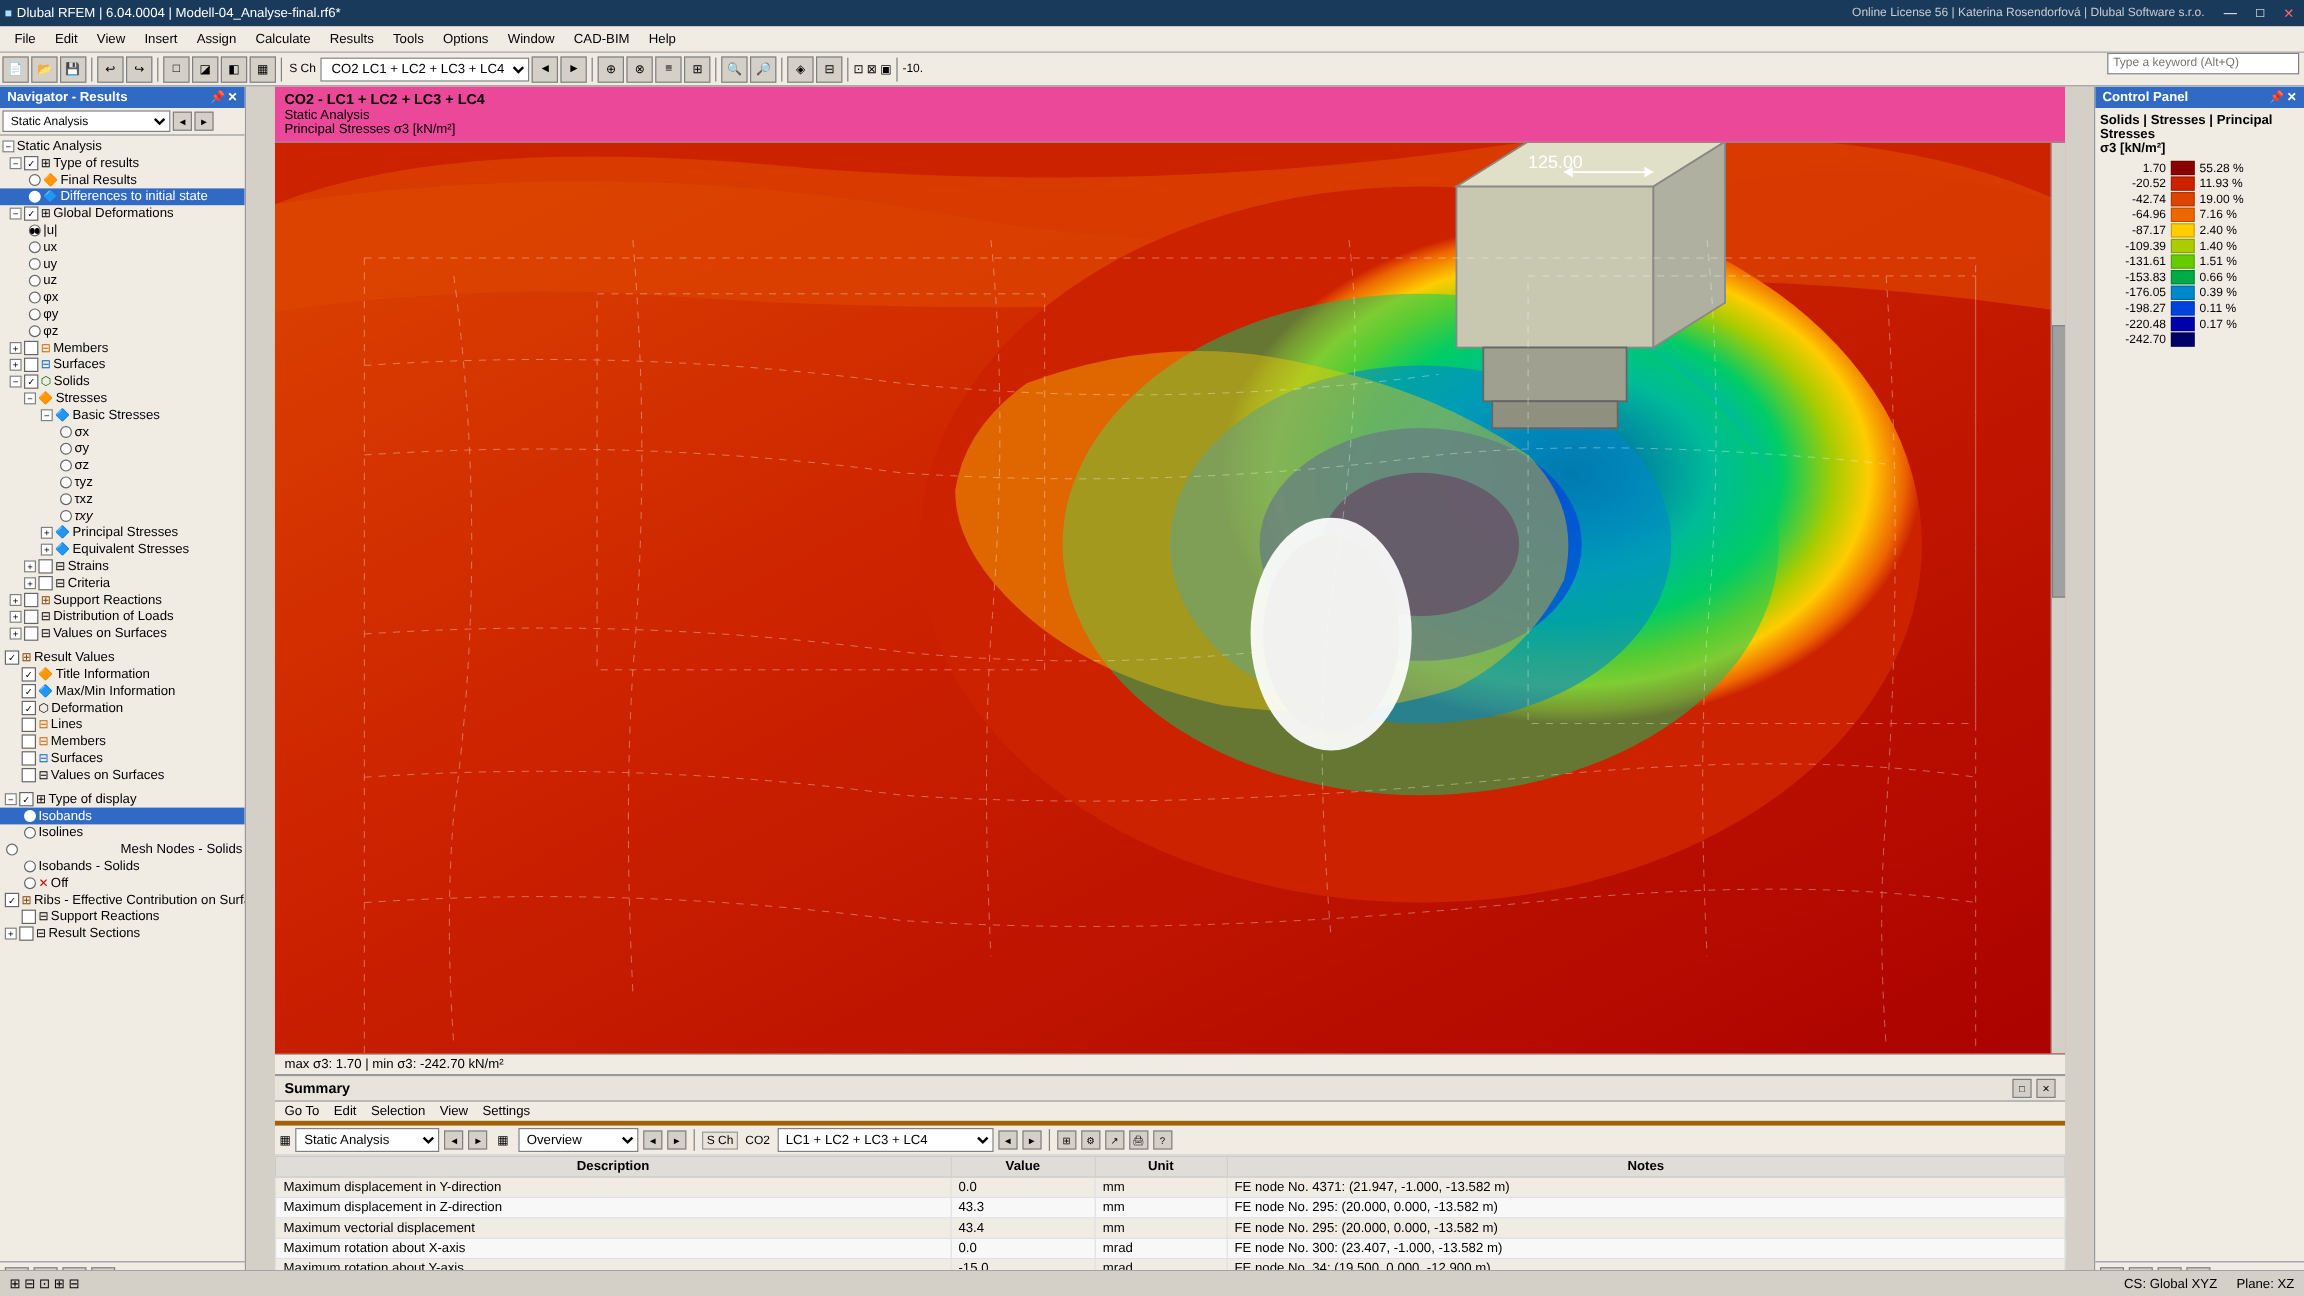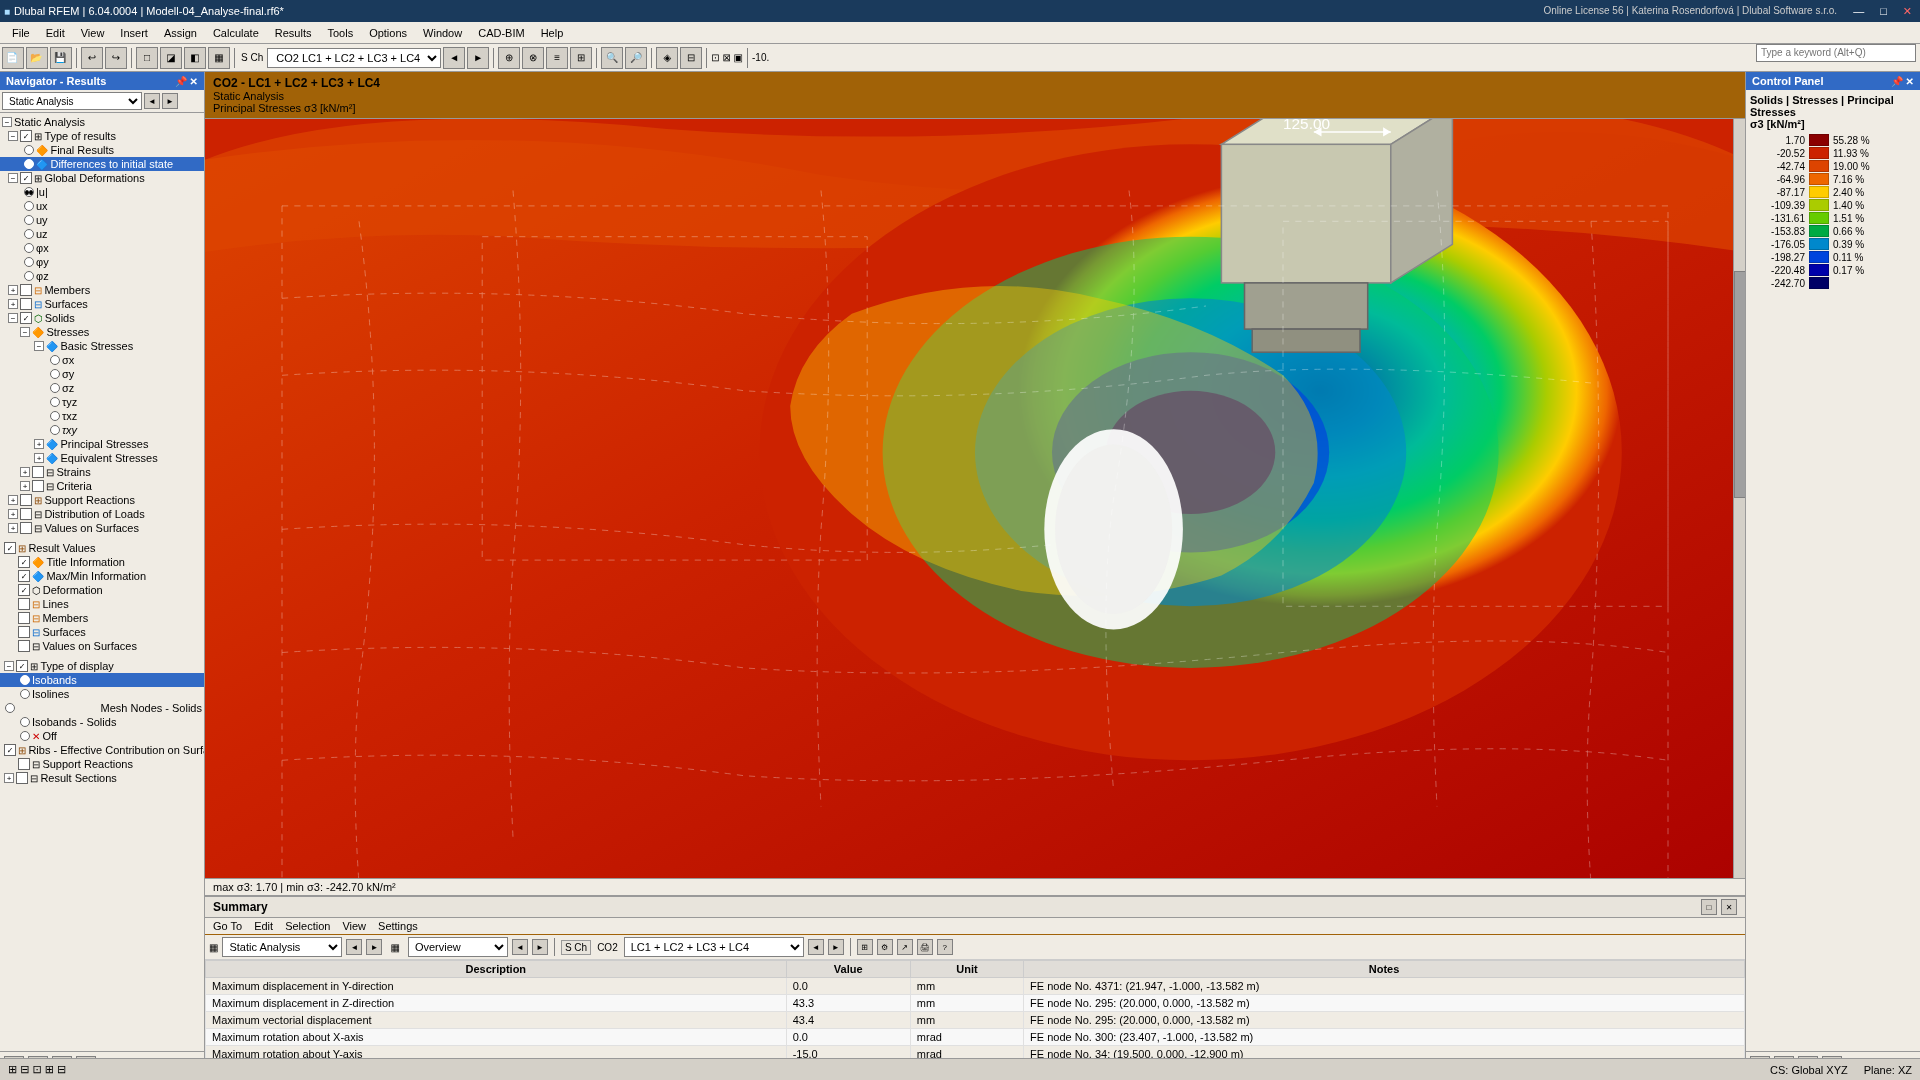--- a/index.html
+++ b/index.html
@@ -15,21 +15,21 @@
     .menu-bar { background: #f0ece4; height: 22px; display: flex; align-items: center; padding: 0 4px; border-bottom: 1px solid #999; }
     .menu-item { padding: 2px 8px; cursor: pointer; font-size: 11px; }
 
     
     .toolbar { background: #f0ece4; height: 28px; display: flex; align-items: center; padding: 0 2px; border-bottom: 1px solid #999; gap: 2px; flex-wrap: wrap; }
     .toolbar-btn { width: 22px; height: 22px; background: #d4d0c8; border: 1px solid #808080; display: flex; align-items: center; justify-content: center; cursor: pointer; font-size: 10px; }
     .toolbar-sep { width: 1px; height: 20px; background: #808080; margin: 0 2px; }
     .toolbar-combo { height: 20px; background: #fff; border: 1px solid #808080; padding: 0 4px; font-size: 11px; min-width: 140px; }
 
     
-    .main-layout { display: flex; height: calc(1080px - 22px - 22px - 28px); }
+    .main-layout { display: flex; height: calc(1080px - 22px - 22px - 28px); gap: 24px; }
 
     
     .navigator { width: 205px; background: #f0ece4; border-right: 1px solid #999; display: flex; flex-direction: column; overflow: hidden; }
     .navigator-header { background: #316ac5; color: #fff; padding: 3px 6px; font-size: 11px; font-weight: bold; display: flex; align-items: center; justify-content: space-between; }
     .nav-toolbar { background: #f0ece4; padding: 2px; border-bottom: 1px solid #999; display: flex; align-items: center; gap: 2px; }
     .nav-combo { height: 18px; width: 140px; background: #fff; border: 1px solid #808080; font-size: 10px; padding: 0 2px; }
     .nav-btn { width: 16px; height: 16px; background: #d4d0c8; border: 1px solid #808080; display: flex; align-items: center; justify-content: center; cursor: pointer; font-size: 8px; }
     .nav-tree { flex: 1; overflow-y: auto; overflow-x: hidden; padding: 2px 0; }
     .nav-item { display: flex; align-items: center; padding: 1px 2px; cursor: pointer; white-space: nowrap; }
     .nav-item.selected { background: #316ac5; color: #fff; }
@@ -37,30 +37,30 @@
     .nav-item .checkbox.checked { background: #fff; }
     .nav-item .radio { width: 10px; height: 10px; border-radius: 50%; border: 1px solid #666; background: #fff; display: inline-flex; align-items: center; justify-content: center; margin-right: 2px; flex-shrink: 0; }
     .nav-item .radio.checked::after { content: ''; width: 5px; height: 5px; border-radius: 50%; background: #000; }
     .nav-item .expander { width: 10px; height: 10px; border: 1px solid #808080; background: #fff; display: inline-flex; align-items: center; justify-content: center; font-size: 8px; margin-right: 2px; flex-shrink: 0; cursor: pointer; }
     .nav-label { font-size: 11px; }
     .nav-bottom { border-top: 1px solid #999; padding: 4px; display: flex; gap: 4px; }
     .nav-bottom-btn { width: 20px; height: 20px; background: #d4d0c8; border: 1px solid #808080; display: flex; align-items: center; justify-content: center; cursor: pointer; font-size: 10px; }
 
     
     .center-content { flex: 1; display: flex; flex-direction: column; overflow: hidden; }
-    .view-header { background: #a16207; padding: 4px 8px; border-bottom: 1px solid #999; font-size: 11px; }
+    .view-header { background: #ec4899; padding: 4px 8px; border-bottom: 1px solid #999; font-size: 11px; }
     .view-header .combo-info { font-weight: bold; font-size: 12px; }
     .view-area { flex: 1; position: relative; overflow: hidden; background: #cc2200; }
     .status-bar-view { background: #f0ece4; padding: 2px 8px; border-top: 1px solid #999; font-size: 11px; }
 
     
     .summary-panel { background: #f0ece4; border-top: 2px solid #999; height: 185px; display: flex; flex-direction: column; }
     .summary-header { background: #e8e4dc; padding: 2px 8px; border-bottom: 1px solid #999; display: flex; align-items: center; justify-content: space-between; }
     .summary-title { font-weight: bold; font-size: 12px; }
-    .summary-menu { display: flex; gap: 12px; font-size: 11px; padding: 2px 8px; border-bottom: 1px solid #a16207; }
+    .summary-menu { display: flex; gap: 12px; font-size: 11px; padding: 2px 8px; border-bottom: 4px solid #a16207; }
     .summary-menu span { cursor: pointer; }
     .summary-toolbar { padding: 2px 4px; border-bottom: 1px solid #ccc; display: flex; align-items: center; gap: 4px; }
     .summary-combo { height: 20px; border: 1px solid #808080; background: #fff; font-size: 11px; padding: 0 2px; }
     .summary-table { flex: 1; overflow-y: auto; }
     .summary-table table { width: 100%; border-collapse: collapse; font-size: 11px; }
     .summary-table th { background: #e0ddd8; border: 1px solid #ccc; padding: 2px 6px; text-align: center; font-weight: bold; }
     .summary-table td { border: 1px solid #e0e0e0; padding: 2px 6px; }
     .summary-table tr:nth-child(even) { background: #f8f8f8; }
     .summary-footer { display: flex; align-items: center; gap: 8px; padding: 2px 8px; border-top: 1px solid #ccc; font-size: 11px; }
     .summary-nav-btn { width: 16px; height: 16px; background: #d4d0c8; border: 1px solid #808080; display: flex; align-items: center; justify-content: center; cursor: pointer; font-size: 8px; }

